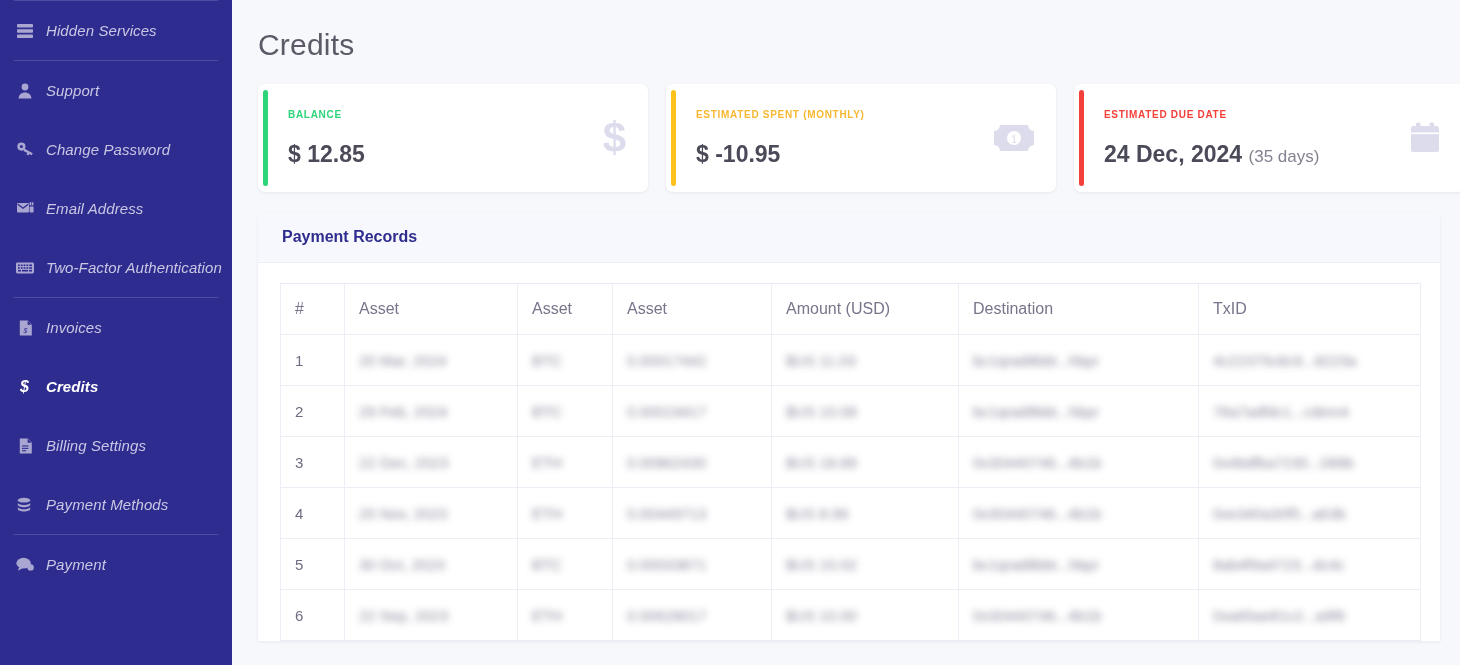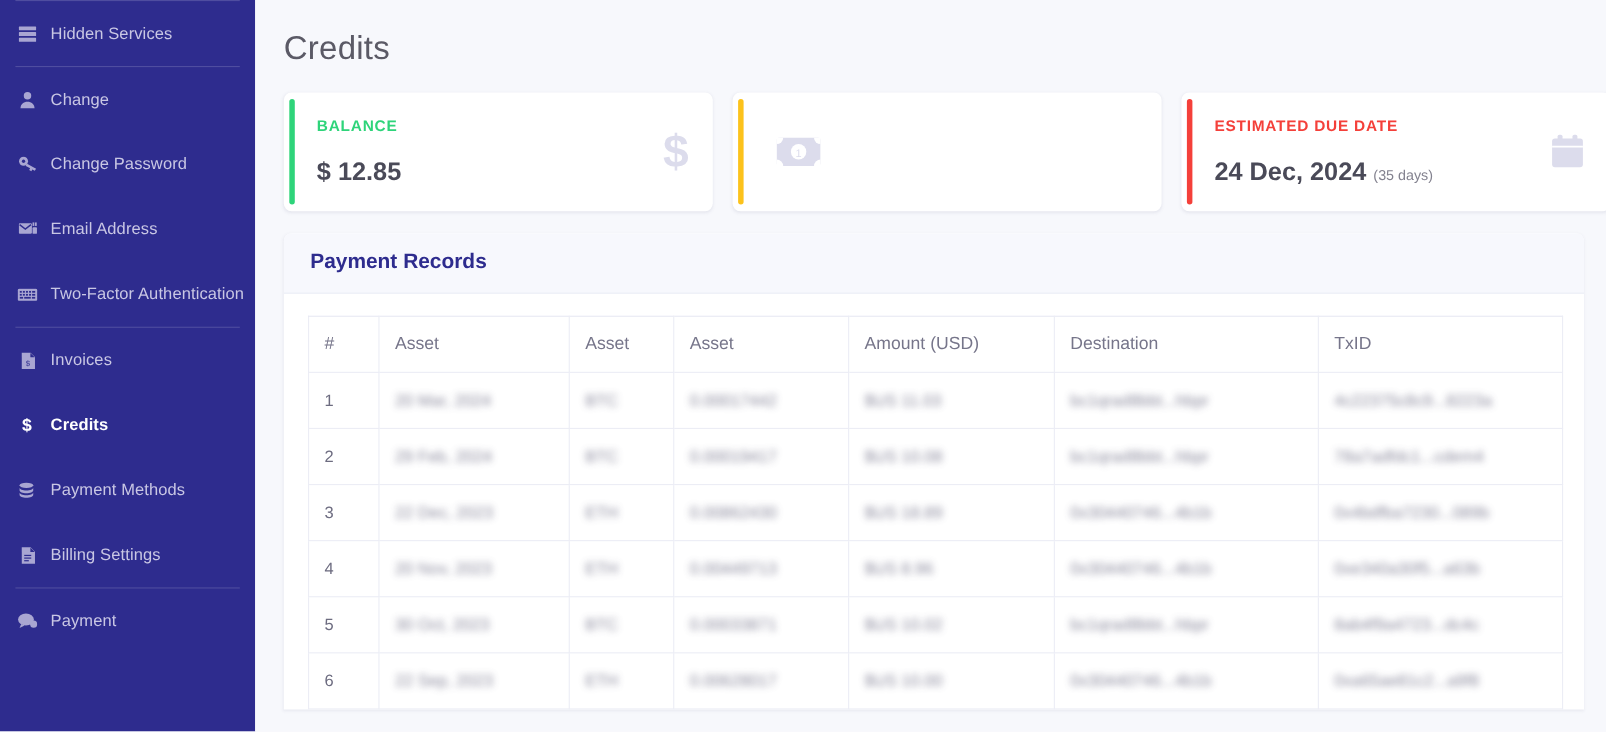--- a/index.html
+++ b/index.html
@@ -32,20 +32,21 @@
   .sb-item {
     display: flex;
     align-items: center;
     height: 59px;
     padding-left: 12px;
     color: #c9c7e4;
     font-size: 15px;
     letter-spacing: 0.1px;
     cursor: pointer;
     text-decoration: none;
+    font-style: italic;
   }
   .sb-item .sb-ico {
     width: 26px;
     min-width: 26px;
     display: flex;
     align-items: center;
     justify-content: center;
     margin-right: 8px;
     color: #a9a6d2;
   }
@@ -95,34 +96,34 @@
   .card .accent {
     position: absolute;
     left: 5px;
     top: 6px;
     bottom: 6px;
     width: 5px;
     border-radius: 4px;
   }
   .card-body { flex: 1; }
   .card-label {
-    font-size: 14px;
+    font-size: 10px;
     font-weight: bold;
     letter-spacing: 0.7px;
     text-transform: uppercase;
     margin-bottom: 21px;
   }
   .card-value {
     font-size: 23px;
     font-weight: bold;
     color: #4a4a58;
     white-space: nowrap;
   }
   .card-value .sub {
-    font-size: 13px;
+    font-size: 17px;
     font-weight: normal;
     color: #83828f;
   }
   .card-icon {
     color: #dcdcec;
     display: flex;
     align-items: center;
     justify-content: center;
     margin-left: 10px;
   }
@@ -141,21 +142,21 @@
     box-shadow: 0 1px 3px rgba(80,80,120,0.09);
     width: 1182px;
     overflow: hidden;
   }
   .panel-head {
     background: #f7f8fd;
     border-bottom: 1px solid #ecedf5;
     padding: 16px 24px;
   }
   .panel-title {
-    font-size: 19px;
+    font-size: 16px;
     font-weight: bold;
     color: #2e2c8e;
   }
   .table-wrap { padding: 20px 22px 0 22px; }
   table {
     border-collapse: collapse;
     width: 1140px;
     table-layout: fixed;
   }
   th, td {
@@ -212,21 +213,21 @@
 
     <div class="sb-divider"></div>
 
     <div class="sb-item">
       <span class="sb-ico">
         <svg width="14" height="16" viewBox="0 0 14 16" fill="currentColor">
           <circle cx="7" cy="4" r="3.4"></circle>
           <path d="M0.6 15.4c0-3.7 2.9-6 6.4-6s6.4 2.3 6.4 6z"></path>
         </svg>
       </span>
-      <span class="sb-label">Change</span>
+      <span class="sb-label">Support</span>
     </div>
 
     <div class="sb-item">
       <span class="sb-ico">
         <svg width="17" height="16" viewBox="0 0 17 16" fill="currentColor">
           <circle cx="4.4" cy="4.6" r="4.1"></circle>
           <circle cx="4.4" cy="4.6" r="1.5" fill="#2e2c8e"></circle>
           <path d="M7.2 6.6l8.6 4.7-1.2 2-2.2-1.2-0.9 1.5-2-1.1 0.9-1.5-3.9-2.1z"></path>
         </svg>
       </span>
@@ -287,42 +288,42 @@
       <span class="sb-ico">
         <svg width="11" height="17" viewBox="0 0 11 17" fill="currentColor">
           <text x="0" y="14" font-size="16" font-weight="bold" fill="currentColor" font-family="sans-serif">$</text>
         </svg>
       </span>
       <span class="sb-label">Credits</span>
     </div>
 
     <div class="sb-item">
       <span class="sb-ico">
-        <svg width="17" height="16" viewBox="0 0 17 16" fill="currentColor">
-          <ellipse cx="7" cy="3.2" rx="6.2" ry="2.4"></ellipse>
-          <path d="M0.8 5.4c0 1.4 2.8 2.5 6.2 2.5s6.2-1.1 6.2-2.5v2.4c0 1.4-2.8 2.5-6.2 2.5S0.8 9.2 0.8 7.8z"></path>
-          <path d="M0.8 9.8c0 1.4 2.8 2.5 6.2 2.5s6.2-1.1 6.2-2.5v2.3c0 1.4-2.8 2.5-6.2 2.5s-6.2-1.1-6.2-2.5z"></path>
-        </svg>
-      </span>
-      <span class="sb-label">Payment Methods</span>
-    </div>
-
-    <div class="sb-item">
-      <span class="sb-ico">
         <svg width="13" height="16" viewBox="0 0 13 16" fill="currentColor">
           <path d="M0.8 0.6h8l4 4v10.8h-12z"></path>
           <path d="M8.6 0.8v4h4" fill="#2e2c8e"></path>
           <g fill="#2e2c8e">
             <rect x="3" y="7.4" width="6.4" height="1.1"></rect>
             <rect x="3" y="9.8" width="6.4" height="1.1"></rect>
             <rect x="3" y="12.2" width="4.2" height="1.1"></rect>
           </g>
         </svg>
       </span>
       <span class="sb-label">Billing Settings</span>
+    </div>
+
+    <div class="sb-item">
+      <span class="sb-ico">
+        <svg width="17" height="16" viewBox="0 0 17 16" fill="currentColor">
+          <ellipse cx="7" cy="3.2" rx="6.2" ry="2.4"></ellipse>
+          <path d="M0.8 5.4c0 1.4 2.8 2.5 6.2 2.5s6.2-1.1 6.2-2.5v2.4c0 1.4-2.8 2.5-6.2 2.5S0.8 9.2 0.8 7.8z"></path>
+          <path d="M0.8 9.8c0 1.4 2.8 2.5 6.2 2.5s6.2-1.1 6.2-2.5v2.3c0 1.4-2.8 2.5-6.2 2.5s-6.2-1.1-6.2-2.5z"></path>
+        </svg>
+      </span>
+      <span class="sb-label">Payment Methods</span>
     </div>
 
     <div class="sb-divider"></div>
 
     <div class="sb-item">
       <span class="sb-ico">
         <svg width="18" height="15" viewBox="0 0 18 15" fill="currentColor">
           <ellipse cx="7.6" cy="6.2" rx="7.2" ry="5.4"></ellipse>
           <path d="M3.2 10.2l-1.4 3.6 4.6-2.2z"></path>
           <circle cx="14.6" cy="10.4" r="3.2"></circle>
@@ -347,20 +348,26 @@
             <span>$ 12.85</span>
           </div>
         </div>
         <div class="card-icon">
           <span class="dollar-glyph">$</span>
         </div>
       </div>
 
       <div class="card">
         <span class="accent" style="background:#fcc21b"></span>
+        <div class="card-body">
+          <div class="card-label" style="color:#f7b731">ESTIMATED SPENT (MONTHLY)</div>
+          <div class="card-value">
+            <span>$ -10.95</span>
+          </div>
+        </div>
         <div class="card-icon">
           <svg width="40" height="26" viewBox="0 0 40 26" fill="#dcdcec">
             <rect x="0" y="0" width="40" height="26" rx="2.5"></rect>
             <g fill="#ffffff">
               <path d="M0 0h6a6 6 0 0 1-6 6z"></path>
               <path d="M40 0h-6a6 6 0 0 0 6 6z"></path>
               <path d="M0 26h6a6 6 0 0 0-6-6z"></path>
               <path d="M40 26h-6a6 6 0 0 1 6-6z"></path>
               <circle cx="20" cy="13" r="7"></circle>
             </g>

